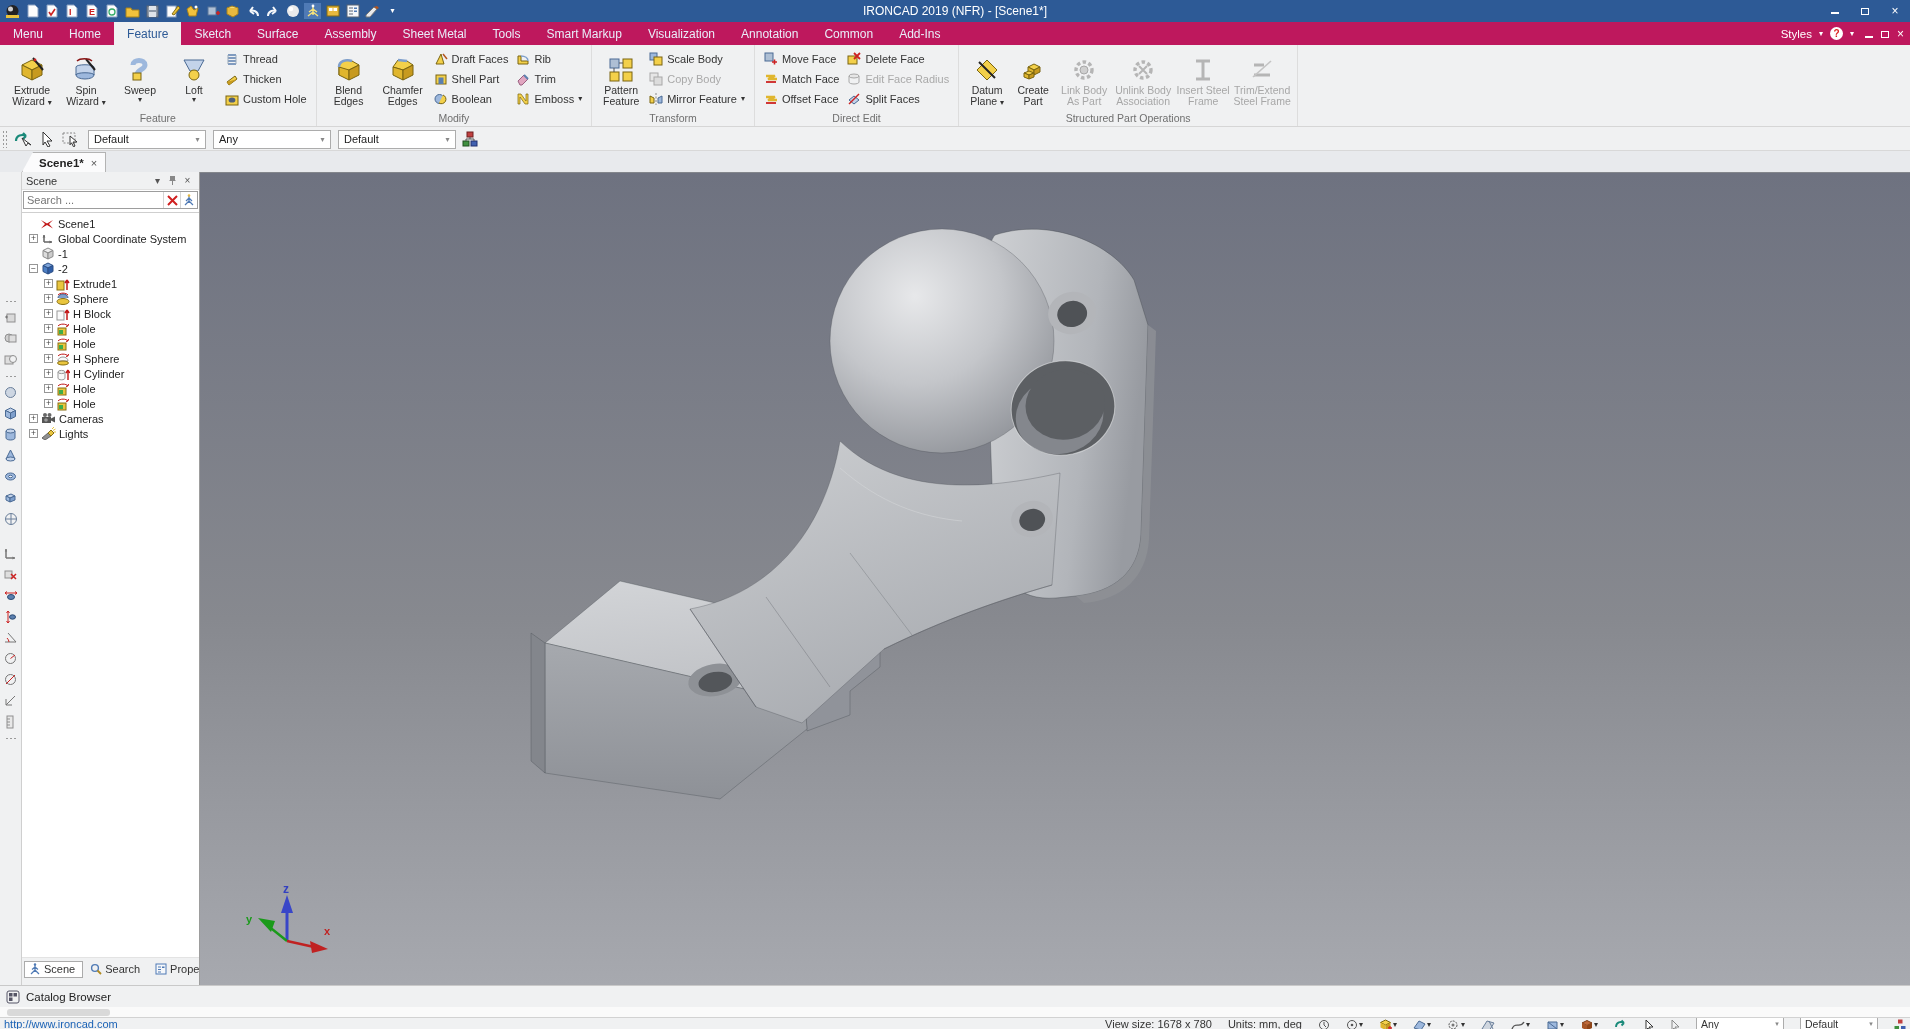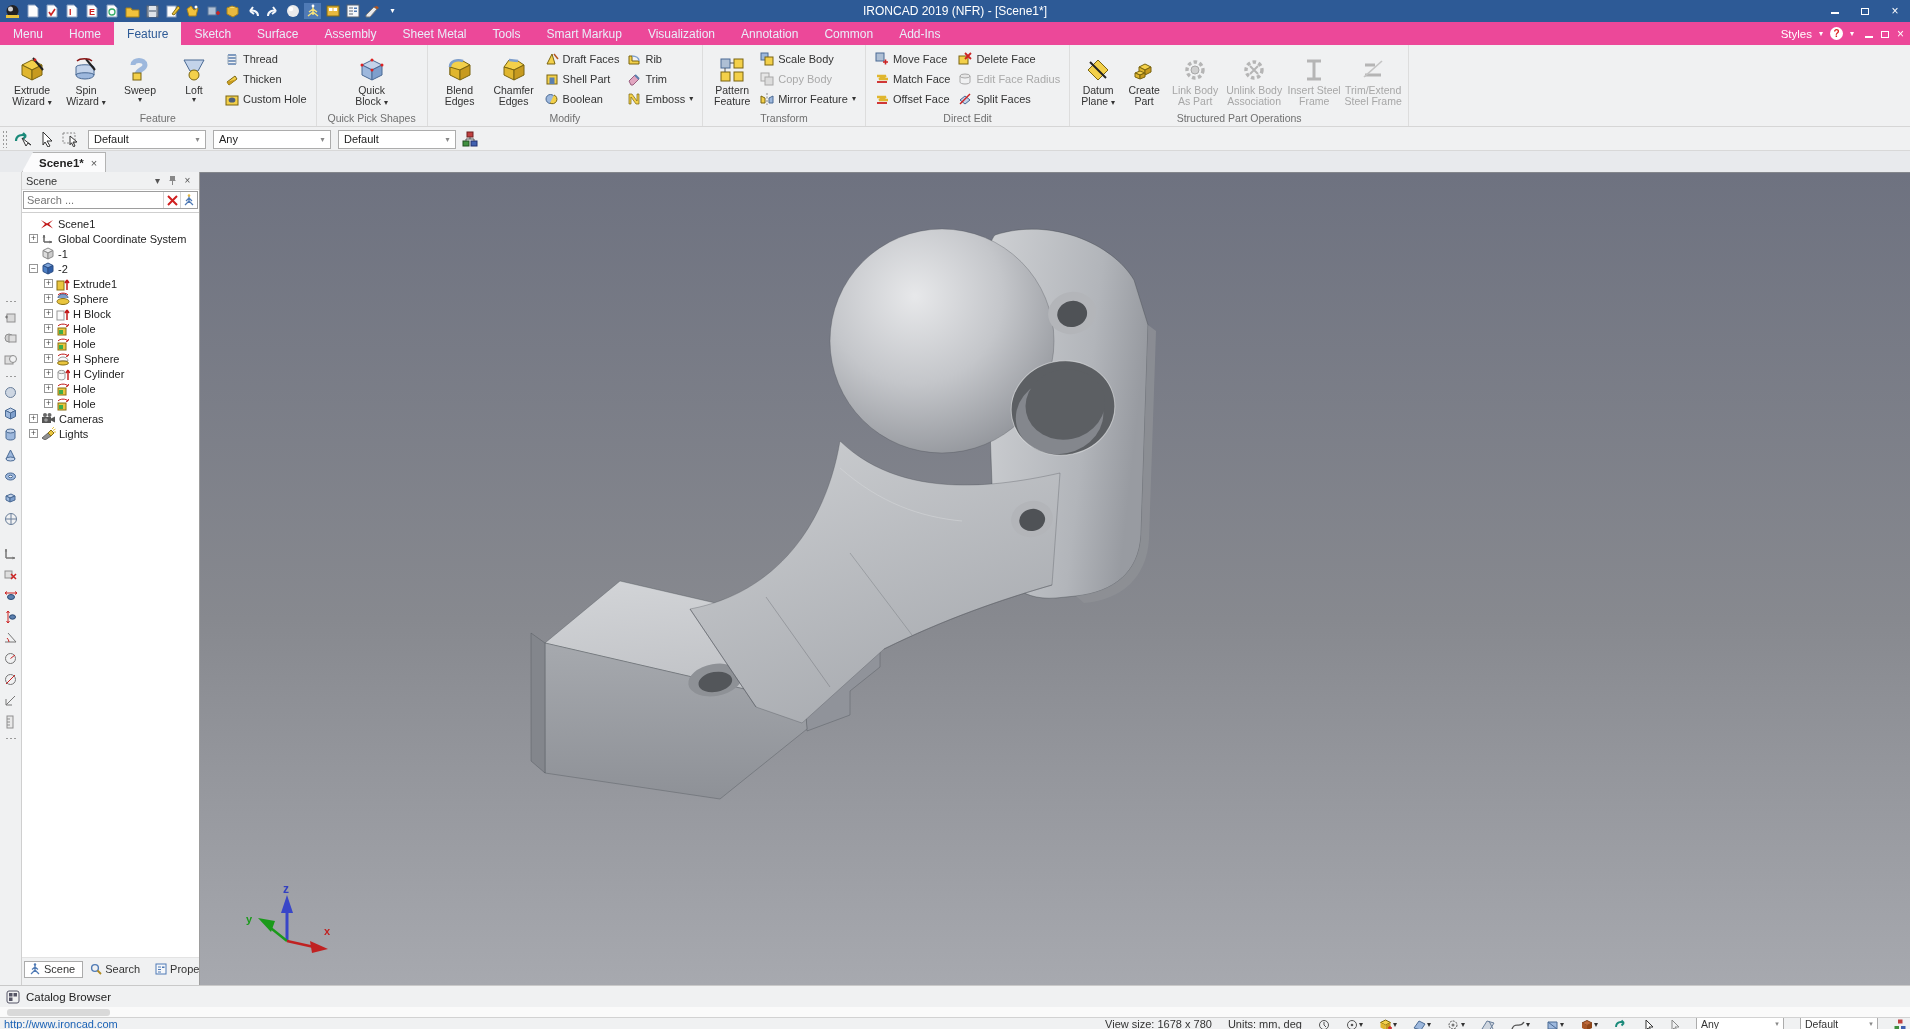--- a/index.html
+++ b/index.html
@@ -11,21 +11,21 @@
   .qat{display:flex;align-items:center;gap:3px;padding-left:4px;z-index:2;}
   .qi{width:17px;height:16px;display:flex;align-items:center;justify-content:center;font-size:11px;line-height:1;}
   .qi svg{display:block}
   .title-text{position:absolute;left:0;top:0;width:100%;height:22px;line-height:22px;text-align:center;font-size:12px;color:#fff;}
   .win-controls{margin-left:auto;display:flex;z-index:2;}
   .wc{width:30px;height:22px;display:flex;align-items:center;justify-content:center;font-size:12px;color:#fff;}
   .box-glyph{display:inline-block;width:8px;height:7px;border:1px solid #fff;}
   .min-glyph{display:inline-block;width:8px;border-bottom:2px solid #fff;height:5px;}
 
   
-  .tabrow{position:absolute;left:0;top:22px;width:1910px;height:23px;background:#ec4899;display:flex;align-items:stretch;}
+  .tabrow{position:absolute;left:0;top:22px;width:1910px;height:23px;background:#be185d;display:flex;align-items:stretch;}
   .mtab{padding:0 13px;font-size:12px;color:#e9eefa;display:flex;align-items:center;cursor:default;}
   .mtab.active{background:#f0f1f2;color:#2d5a96;}
   .tabrow-right{margin-left:auto;display:flex;align-items:center;gap:7px;padding-right:6px;color:#fff;font-size:11.5px;}
   .help-circle{width:13px;height:13px;border-radius:50%;background:#fff;color:#d22;font-size:10px;font-weight:bold;display:flex;align-items:center;justify-content:center;}
   .mini-wc{display:flex;gap:8px;align-items:center;margin-left:4px;}
   .caret{font-size:8px;line-height:1;}
 
   
   .ribbon{position:absolute;left:0;top:45px;width:1910px;height:82px;background:#f0f1f2;border-bottom:1px solid #d6d6d6;display:flex;}
   .rgroup{position:relative;border-right:1px solid #dddddd;padding:1px 5px 14px 5px;flex:none;}
@@ -314,38 +314,20 @@
                 <rect x="1" y="4" width="12" height="9" fill="#f3d04a" stroke="#7a6510"></rect>
                 <ellipse cx="7" cy="8" rx="3.4" ry="2.6" fill="#4f5f7a"></ellipse>
               </svg>
             <span>Custom Hole</span>
           </div>
         </div>
       </div>
       <div class="rlabel">Feature</div>
     </div>
 
-    <div class="rgroup">
-      <div class="rbody" style="justify-content:center;min-width:100px;">
-        <div class="rbig">
-          <svg width="26" height="26">
-              <path d="M13 3L23 8 13 13 3 8z" fill="#c3d3ea" stroke="#4a6a94"></path>
-              <path d="M3 8l10 5v10L3 18z" fill="#9db8dd" stroke="#4a6a94"></path>
-              <path d="M23 8L13 13v10l10-5z" fill="#7e9fcc" stroke="#4a6a94"></path>
-              <circle cx="13" cy="3" r="1.5" fill="#d22"></circle>
-              <circle cx="23" cy="8" r="1.5" fill="#d22"></circle>
-              <circle cx="3" cy="8" r="1.5" fill="#d22"></circle>
-              <circle cx="13" cy="13" r="1.5" fill="#d22"></circle>
-            </svg>
-          <span>Quick</span>
-            <span><span>Block</span> <span class="caret">▾</span></span>
-        </div>
-      </div>
-      <div class="rlabel">Quick Pick Shapes</div>
-    </div>
 
     <div class="rgroup">
       <div class="rbody">
         <div class="rbig">
           <svg width="26" height="26">
               <path d="M3 10C3 4 10 2 16 4l7 4-10 5L3 18z" fill="#f3d04a" stroke="#7a6510"></path>
               <path d="M3 10l10 3v10L3 18z" fill="#e0b62e" stroke="#7a6510"></path>
               <path d="M23 8L13 13v10l10-5z" fill="#c79a1f" stroke="#7a6510"></path>
               <path d="M3 10C3 4 10 2 16 4" stroke="#7e9fcc" stroke-width="2.5" fill="none"></path>
             </svg>

